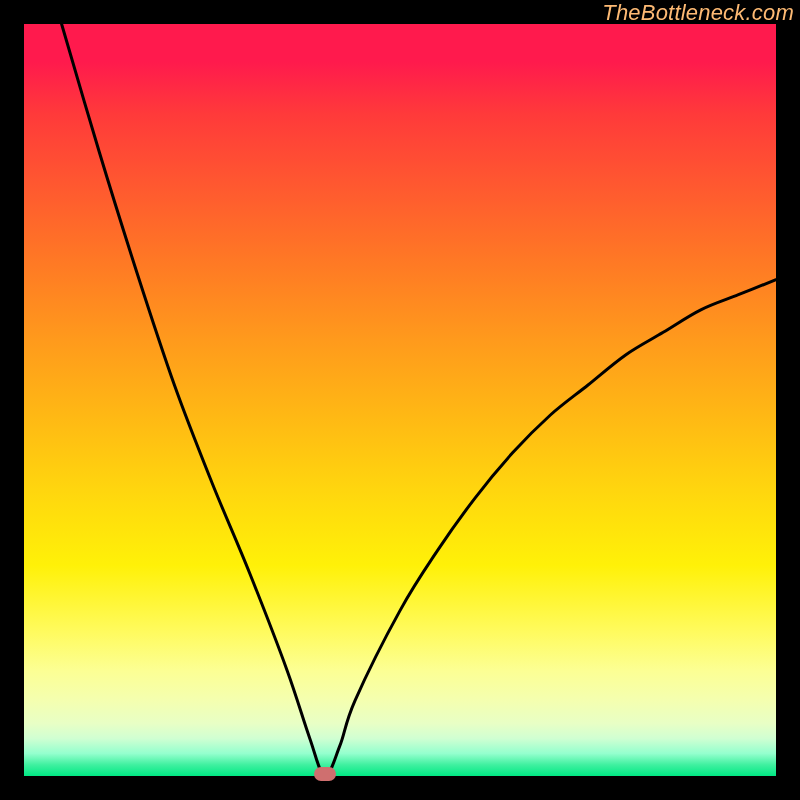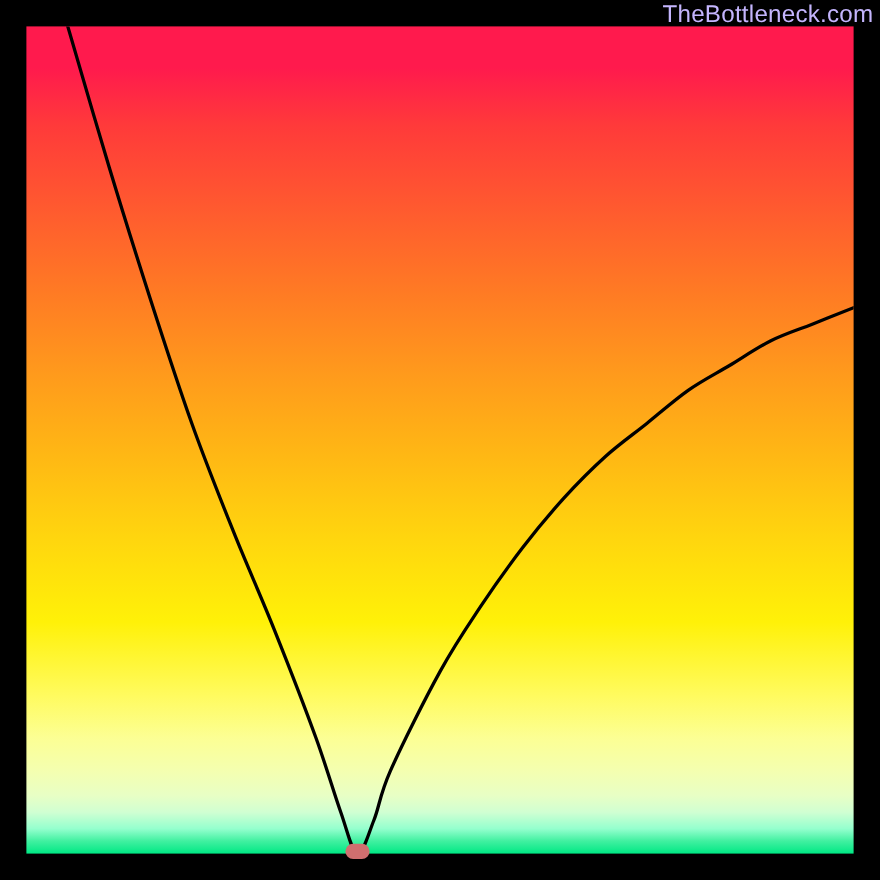--- a/index.html
+++ b/index.html
@@ -54,23 +54,24 @@
     position: absolute;
     width: 22px;
     height: 14px;
     background: #cf6f6f;
     border-radius: 7px;
   }
   .watermark {
     position: absolute;
     top: 0;
     right: 6px;
-    color: #c4b5fd;
+    color: #fdba74;
     font-size: 22px;
     letter-spacing: 0.2px;
+    font-style: italic;
   }
 </style>
 </head>
 <body>
 
 <div class="outer">
   <div class="watermark">TheBottleneck.com</div>
   <div class="plot">
     <svg class="curve" viewBox="0 0 752 752" preserveAspectRatio="none">
       <path d="M 37.6 0.0 C 43.9 21.3, 62.7 86.5, 75.2 127.8 C 87.7 169.2, 100.3 209.3, 112.8 248.2 C 125.3 287.0, 137.9 325.9, 150.4 361.0 C 162.9 396.1, 175.5 427.4, 188.0 458.7 C 200.5 490.1, 213.1 517.6, 225.6 549.0 C 238.1 580.3, 253.2 619.1, 263.2 646.7 C 273.2 674.3, 279.5 696.9, 285.8 714.4 C 292.0 731.9, 295.8 750.7, 300.8 752.0 C 305.8 753.3, 310.8 734.5, 315.8 721.9 C 320.9 709.4, 320.9 699.4, 330.9 676.8 C 340.9 654.2, 362.2 611.6, 376.0 586.6 C 389.8 561.5, 401.1 545.2, 413.6 526.4 C 426.1 507.6, 438.7 490.1, 451.2 473.8 C 463.7 457.5, 476.3 442.4, 488.8 428.6 C 501.3 414.9, 513.9 402.3, 526.4 391.0 C 538.9 379.8, 551.5 371.0, 564.0 361.0 C 576.5 350.9, 589.1 339.7, 601.6 330.9 C 614.1 322.1, 626.7 315.8, 639.2 308.3 C 651.7 300.8, 664.3 292.0, 676.8 285.8 C 689.3 279.5, 701.9 275.7, 714.4 270.7 C 726.9 265.7, 745.7 258.2, 752.0 255.7" fill="none" stroke="#000" stroke-width="3" stroke-linecap="round" stroke-linejoin="round"></path>

